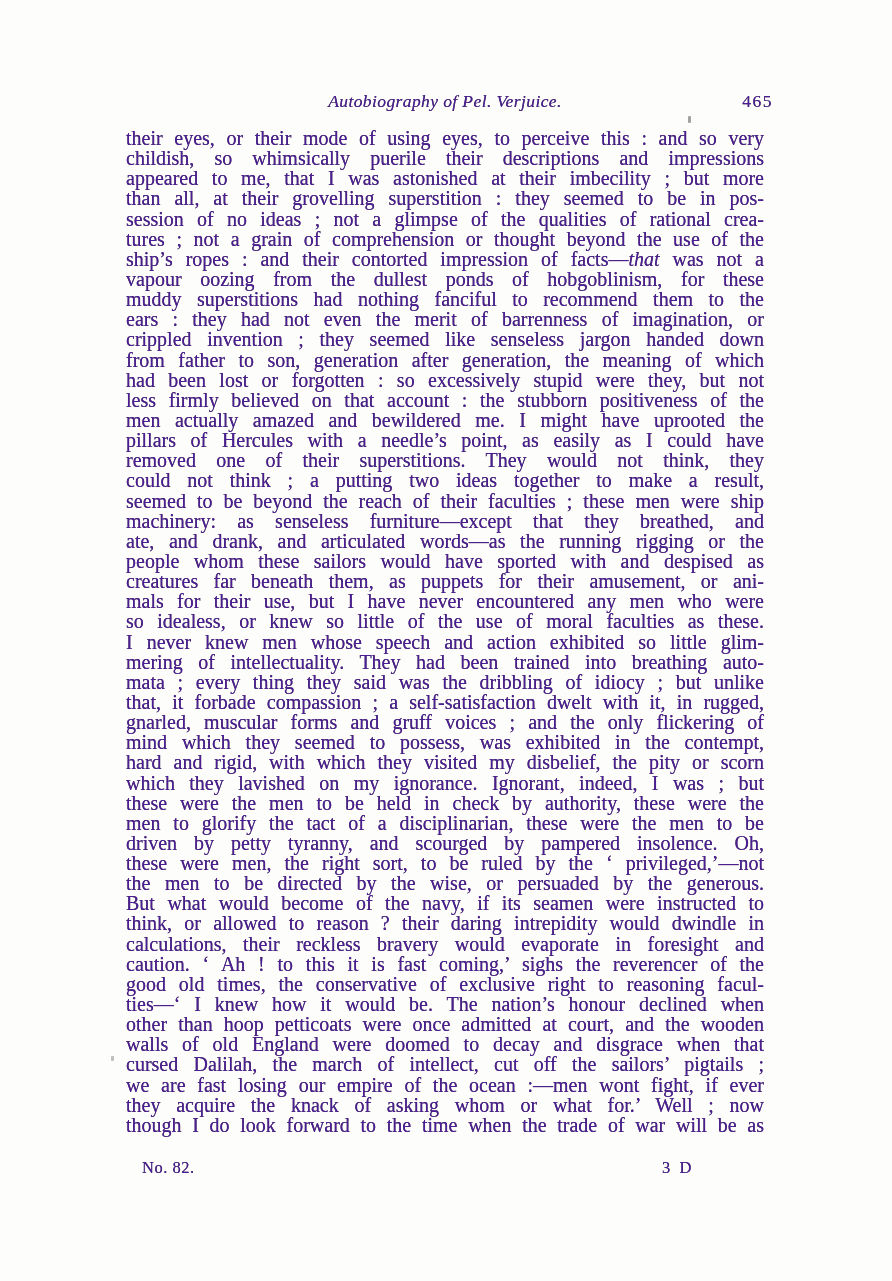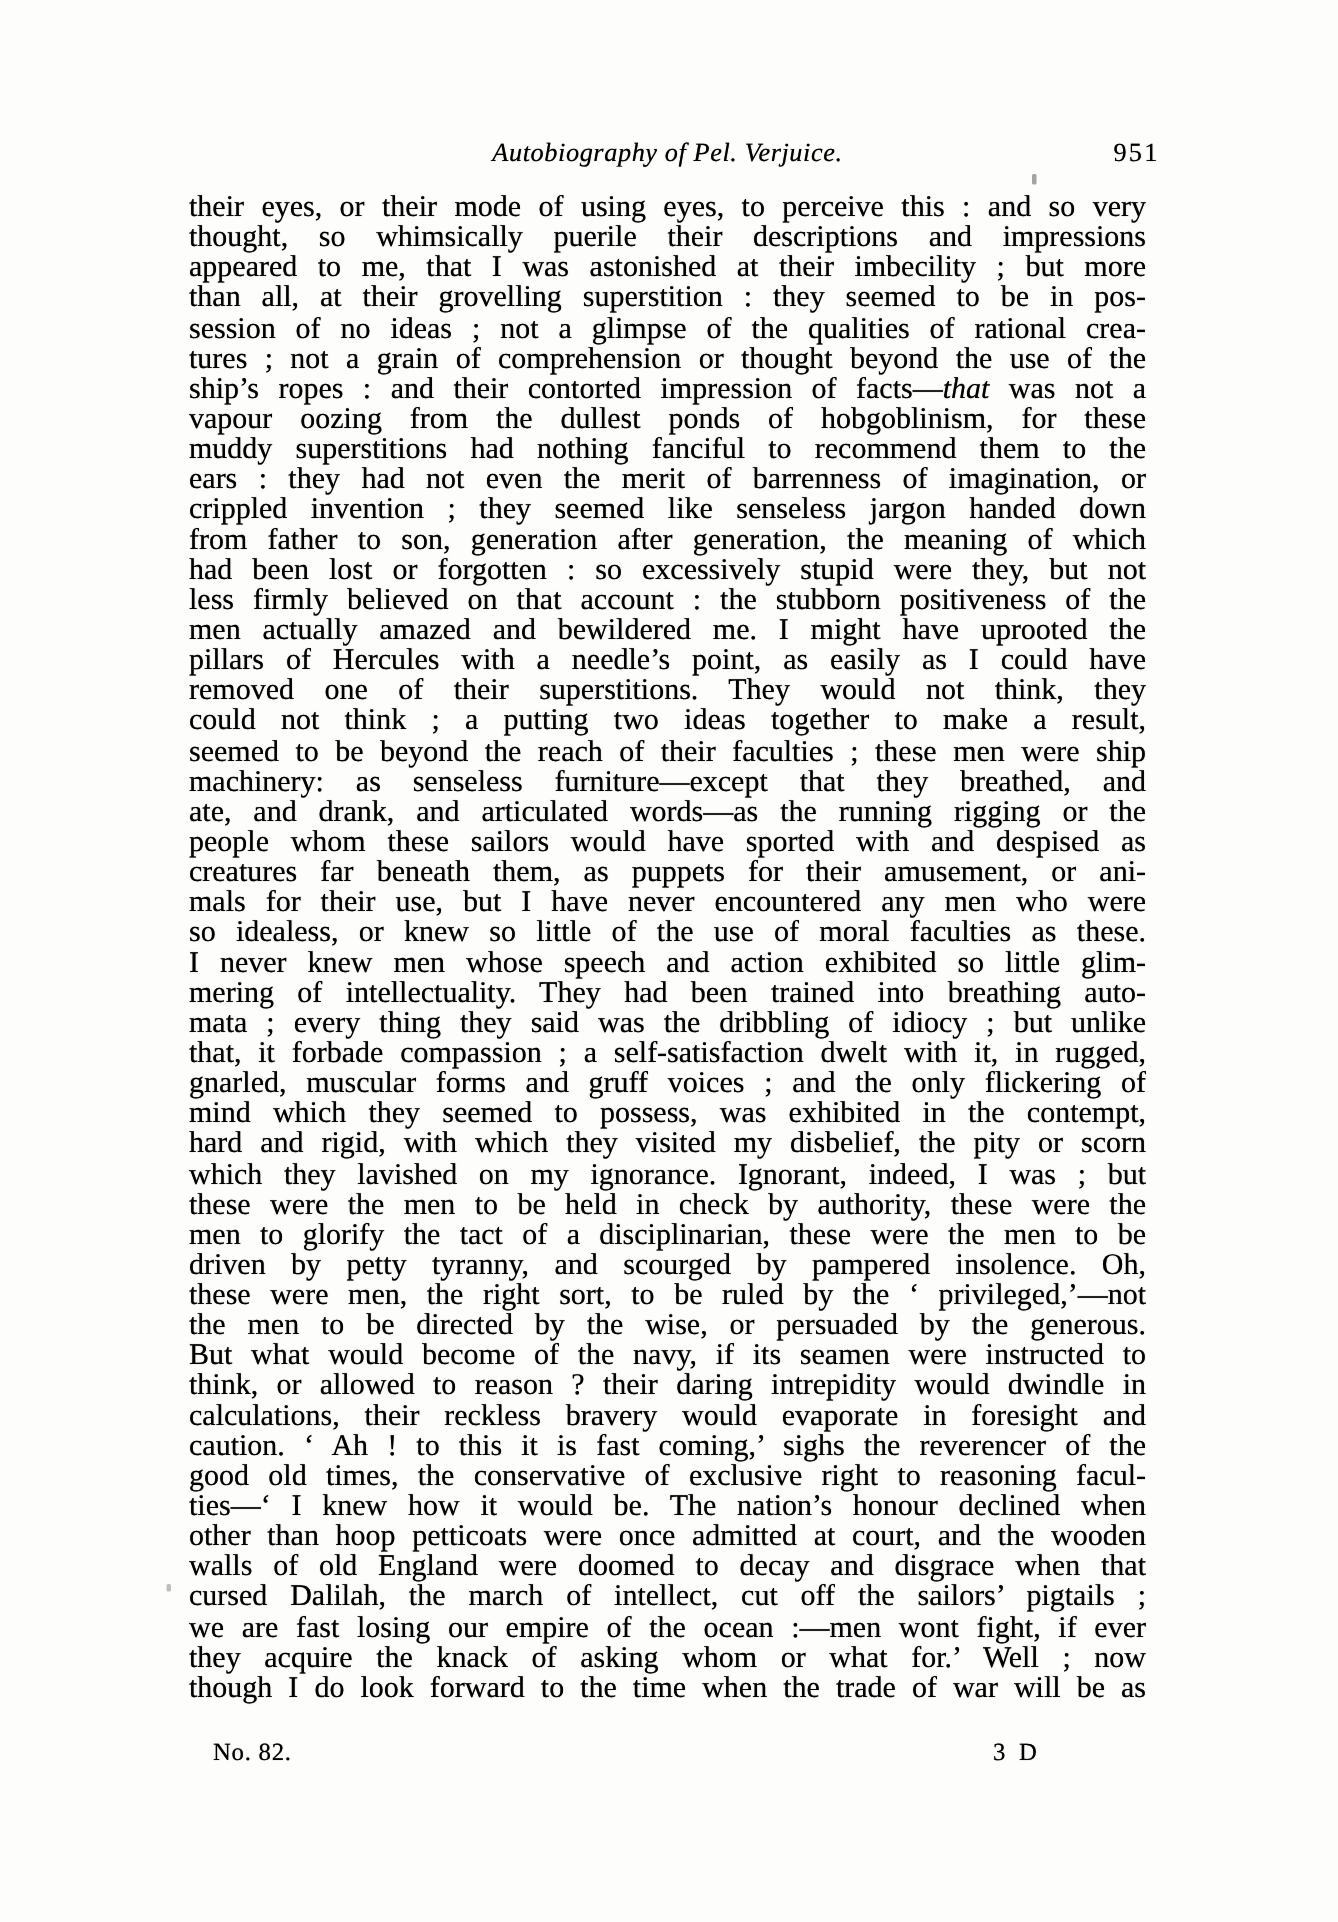--- a/index.html
+++ b/index.html
@@ -7,21 +7,21 @@
     margin: 0;
     padding: 0;
     background: #ffffff;
   }
   .page {
     position: relative;
     width: 892px;
     height: 1281px;
     background: #fdfdfb;
     font-family: "Liberation Serif", "DejaVu Serif", serif;
-    color: #000000;
+    color: #4c1d95;
     overflow: hidden;
     text-shadow: 0 0 0.55px rgba(25,24,22,0.8);
   }
   .running-head {
     position: absolute;
     left: 126px;
     top: 91px;
     width: 638px;
     height: 24px;
     font-size: 17.5px;
@@ -79,26 +79,26 @@
   .speck1 { left: 688px; top: 116px; width: 3px; height: 7px; opacity: 0.5; }
   .speck2 { left: 111px; top: 1056px; width: 3px; height: 5px; opacity: 0.35; }
 </style>
 </head>
 <body>
 
 <div class="page">
 
   <div class="running-head">
     <span class="head-title">Autobiography of Pel. Verjuice.</span>
-    <span class="page-number">951</span>
+    <span class="page-number">465</span>
   </div>
 
   <div class="page-body">
       <div class="line">their eyes, or their mode of using eyes, to perceive this : and so very</div>
-      <div class="line">thought, so whimsically puerile their descriptions and impressions</div>
+      <div class="line">childish, so whimsically puerile their descriptions and impressions</div>
       <div class="line">appeared to me, that I was astonished at their imbecility ; but more</div>
       <div class="line">than all, at their grovelling superstition : they seemed to be in pos-</div>
       <div class="line">session of no ideas ; not a glimpse of the qualities of rational crea-</div>
       <div class="line">tures ; not a grain of comprehension or thought beyond the use of the</div>
       <div class="line">ship’s ropes : and their contorted impression of facts—<i>that</i> was not a</div>
       <div class="line">vapour oozing from the dullest ponds of hobgoblinism, for these</div>
       <div class="line">muddy superstitions had nothing fanciful to recommend them to the</div>
       <div class="line">ears : they had not even the merit of barrenness of imagination, or</div>
       <div class="line">crippled invention ; they seemed like senseless jargon handed down</div>
       <div class="line">from father to son, generation after generation, the meaning of which</div>

